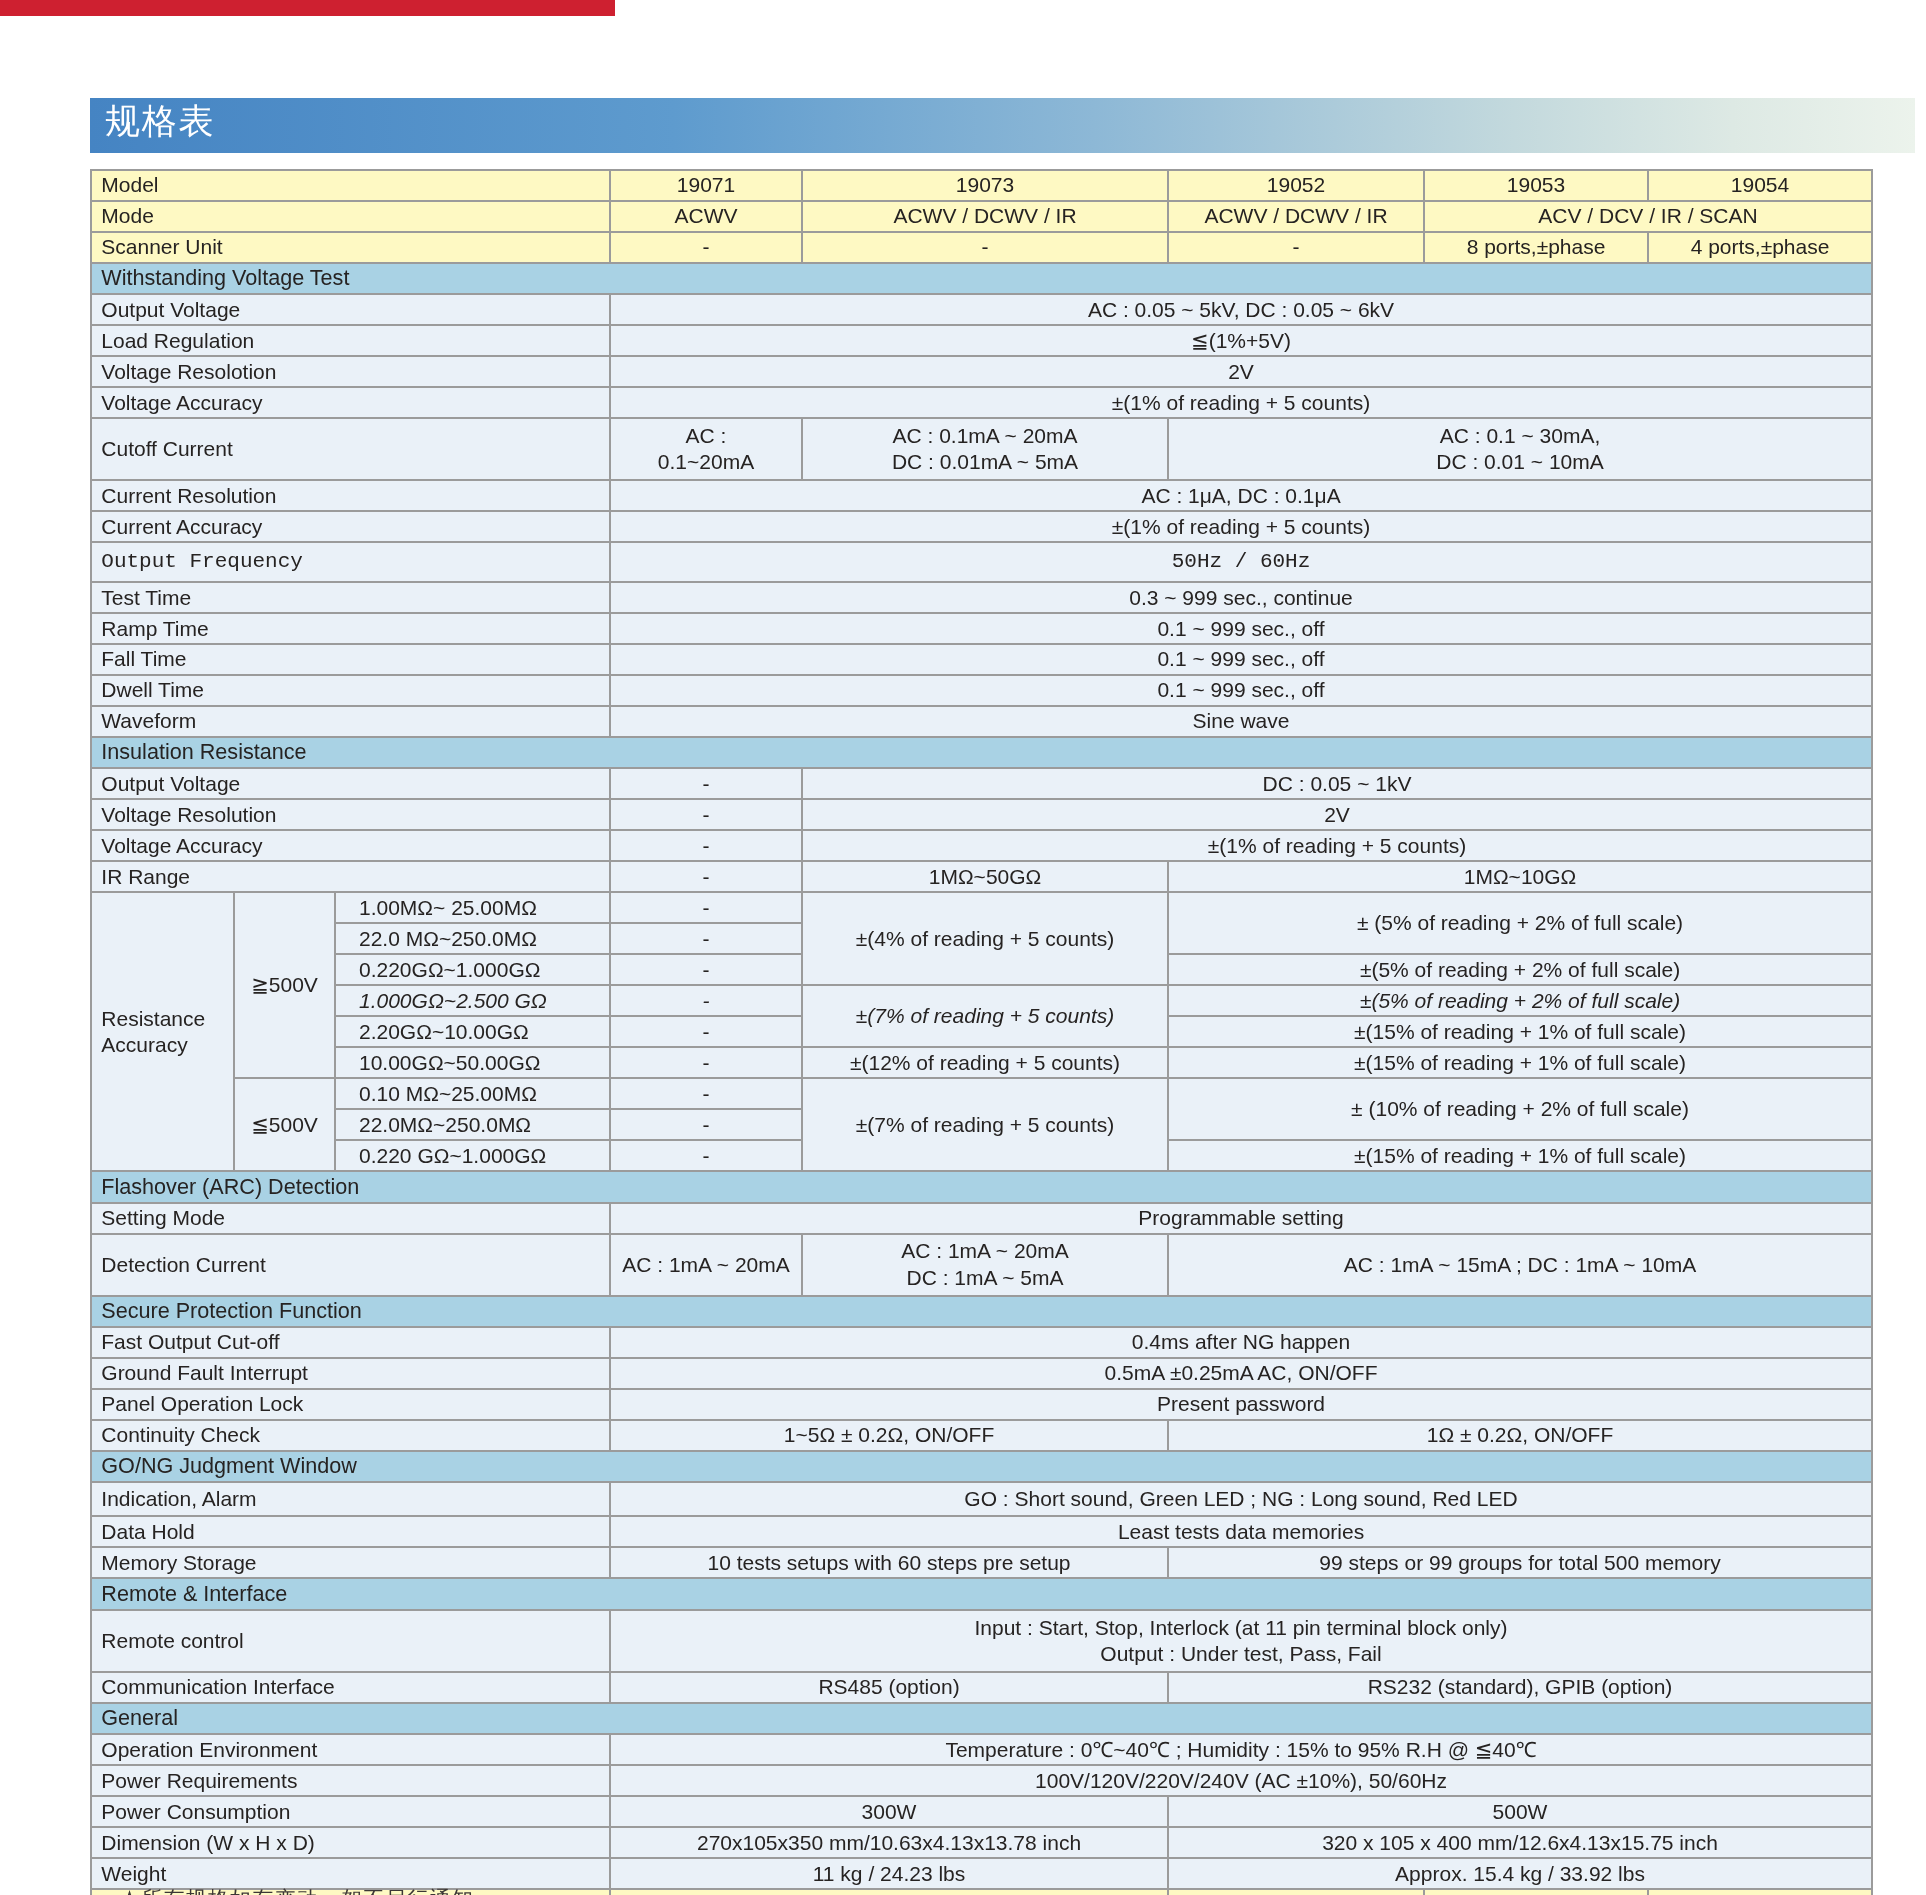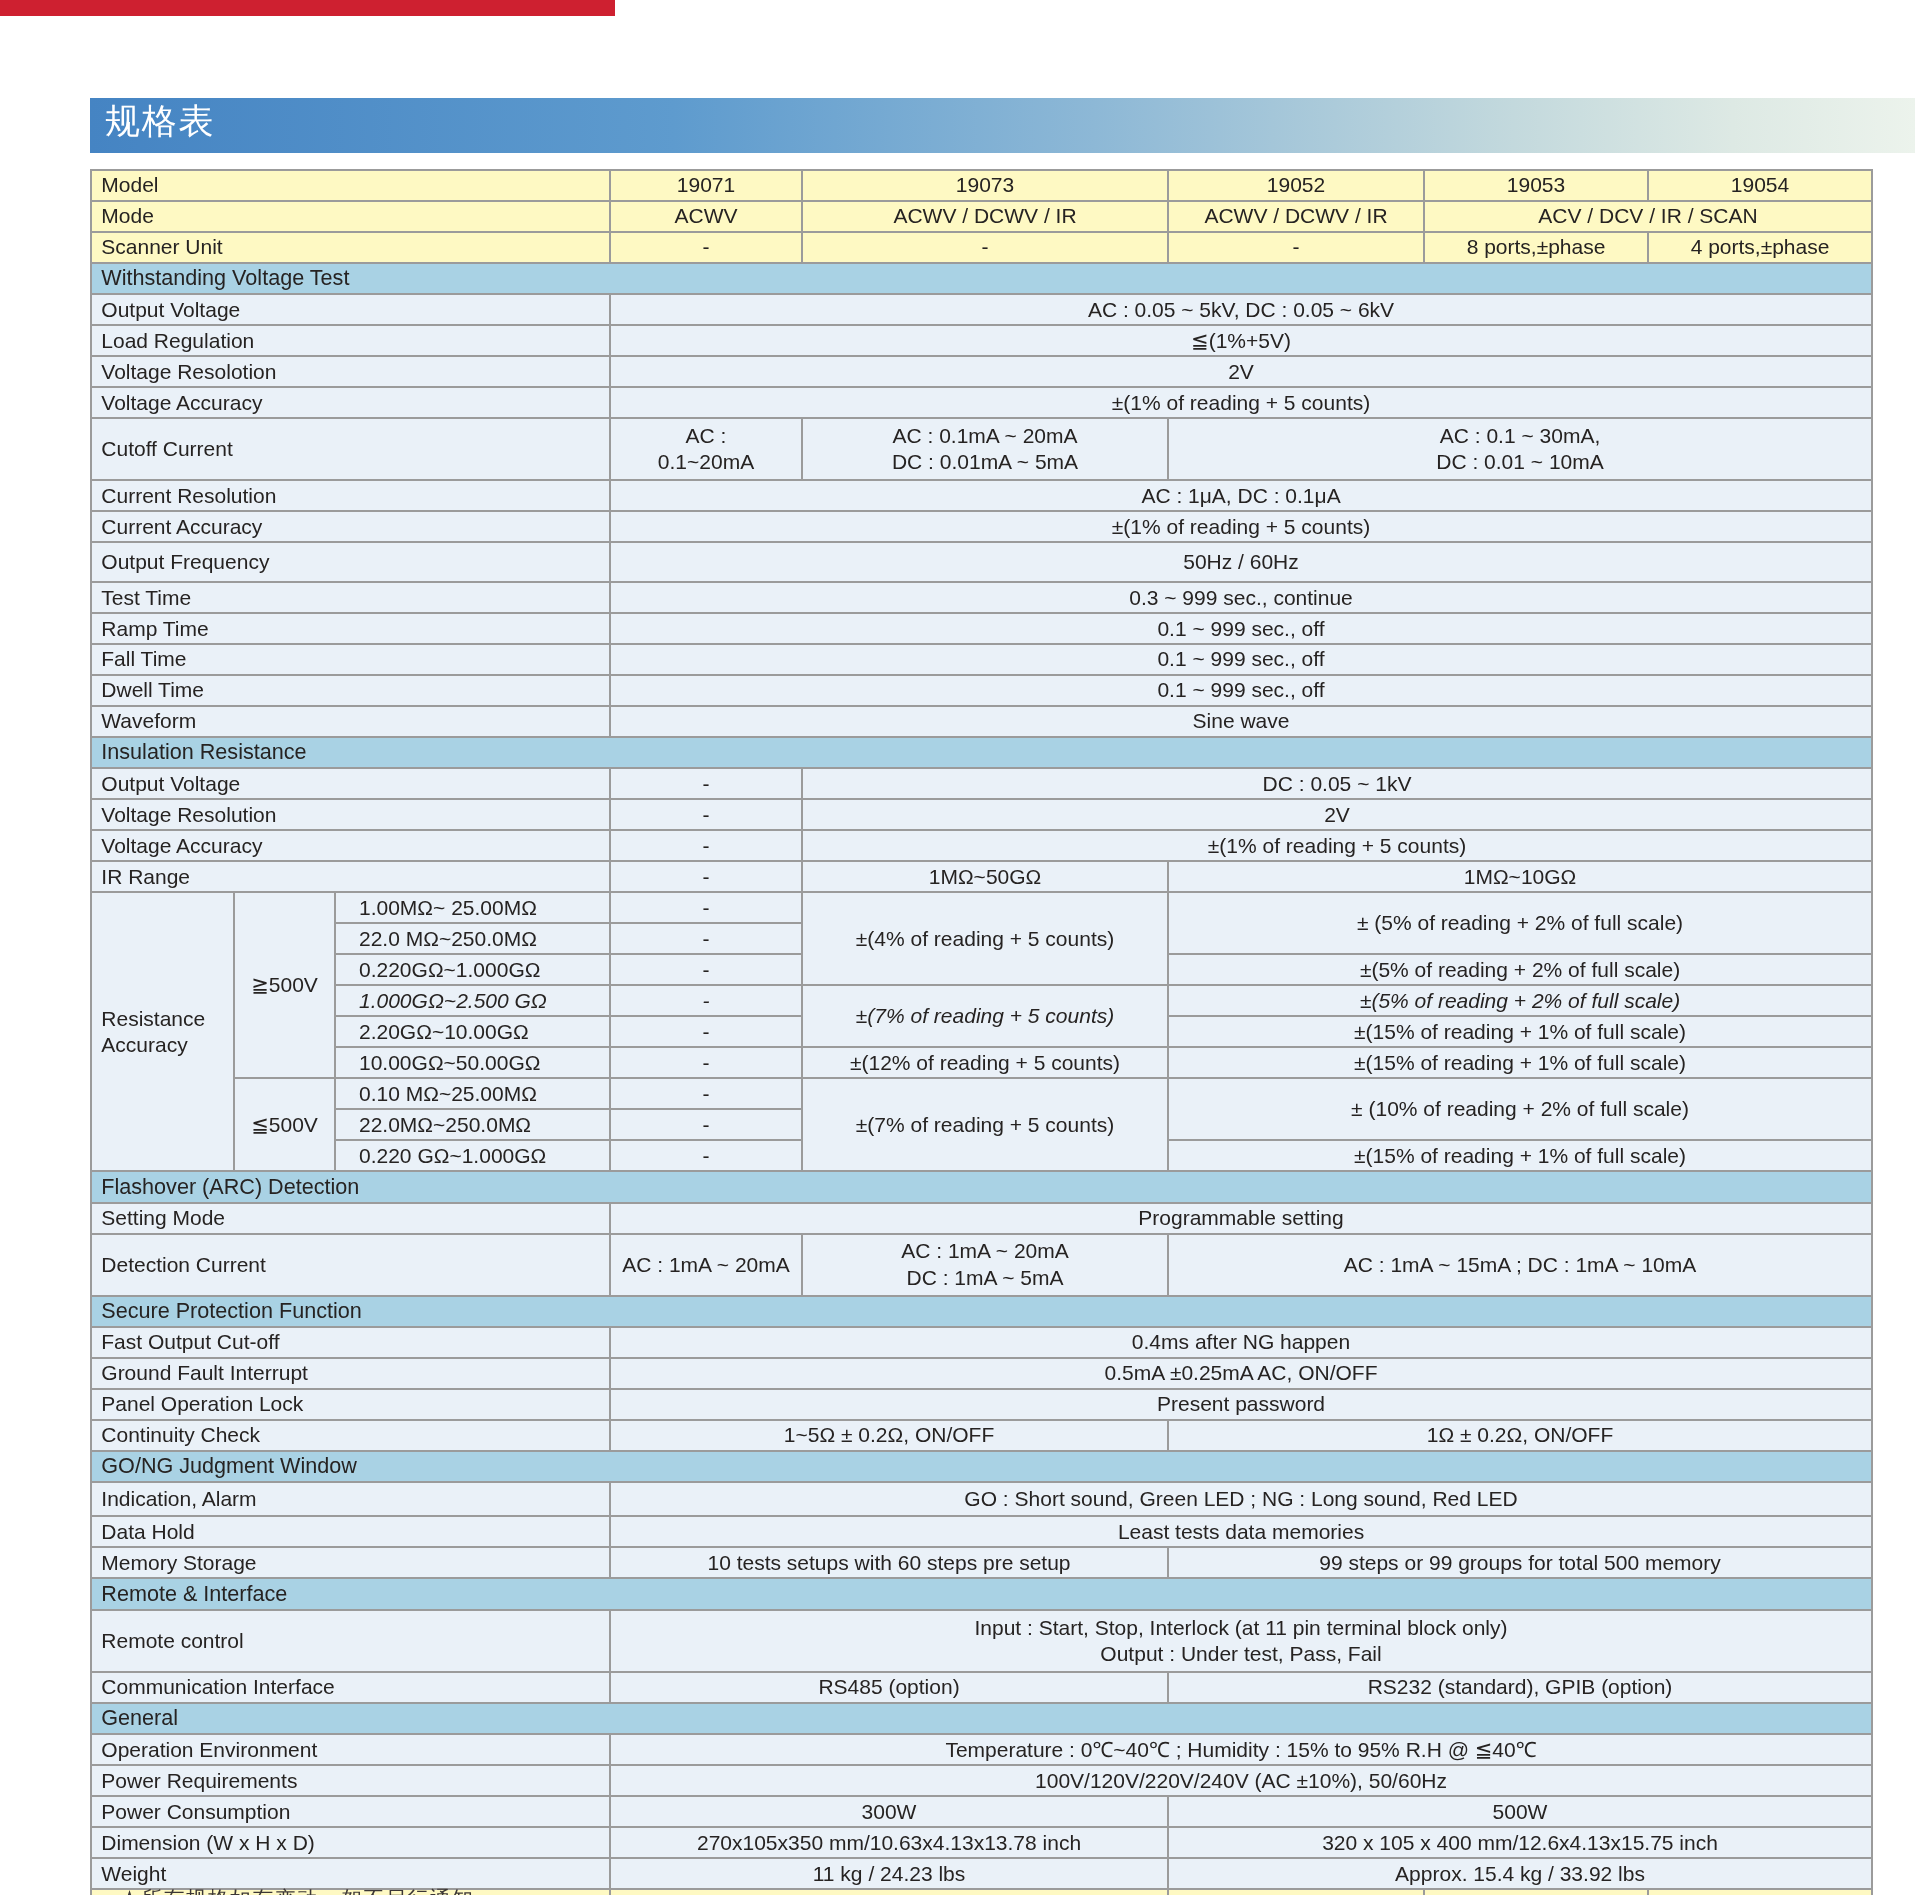--- a/index.html
+++ b/index.html
@@ -124,21 +124,21 @@
         </td>
       </tr>
       <tr class="data" style="height: 31px;">
         <td colspan="3" class="label">Current Resolution</td>
         <td colspan="5">AC : 1μA, DC : 0.1μA</td>
       </tr>
       <tr class="data" style="height: 31px;">
         <td colspan="3" class="label">Current Accuracy</td>
         <td colspan="5">±(1% of reading + 5 counts)</td>
       </tr>
-      <tr class="data" style="height: 40px;">
+      <tr class="data" style="height: 40px; font-family: Liberation Mono, monospace;">
         <td colspan="3" class="label">Output Frequency</td>
         <td colspan="5">50Hz / 60Hz</td>
       </tr>
       <tr class="data" style="height: 31px;">
         <td colspan="3" class="label">Test Time</td>
         <td colspan="5">0.3 ~ 999 sec., continue</td>
       </tr>
       <tr class="data" style="height: 26px;">
         <td colspan="3" class="label">Ramp Time</td>
         <td colspan="5">0.1 ~ 999 sec., off</td>

